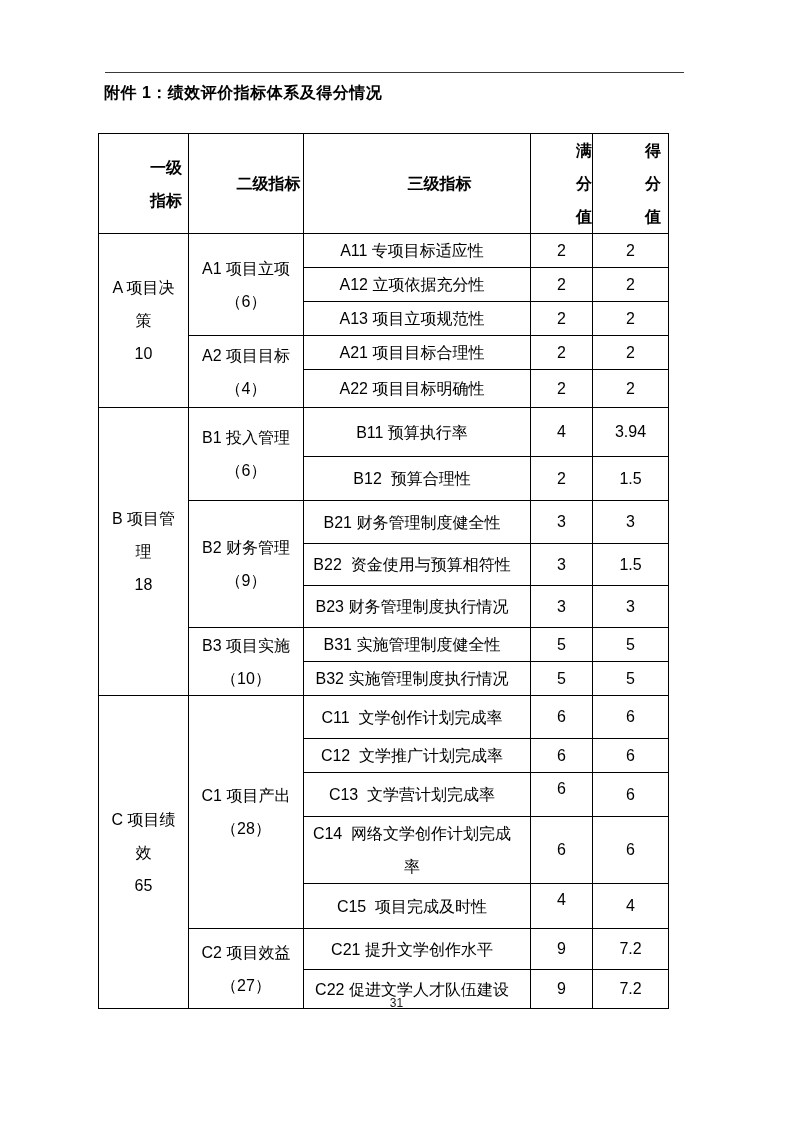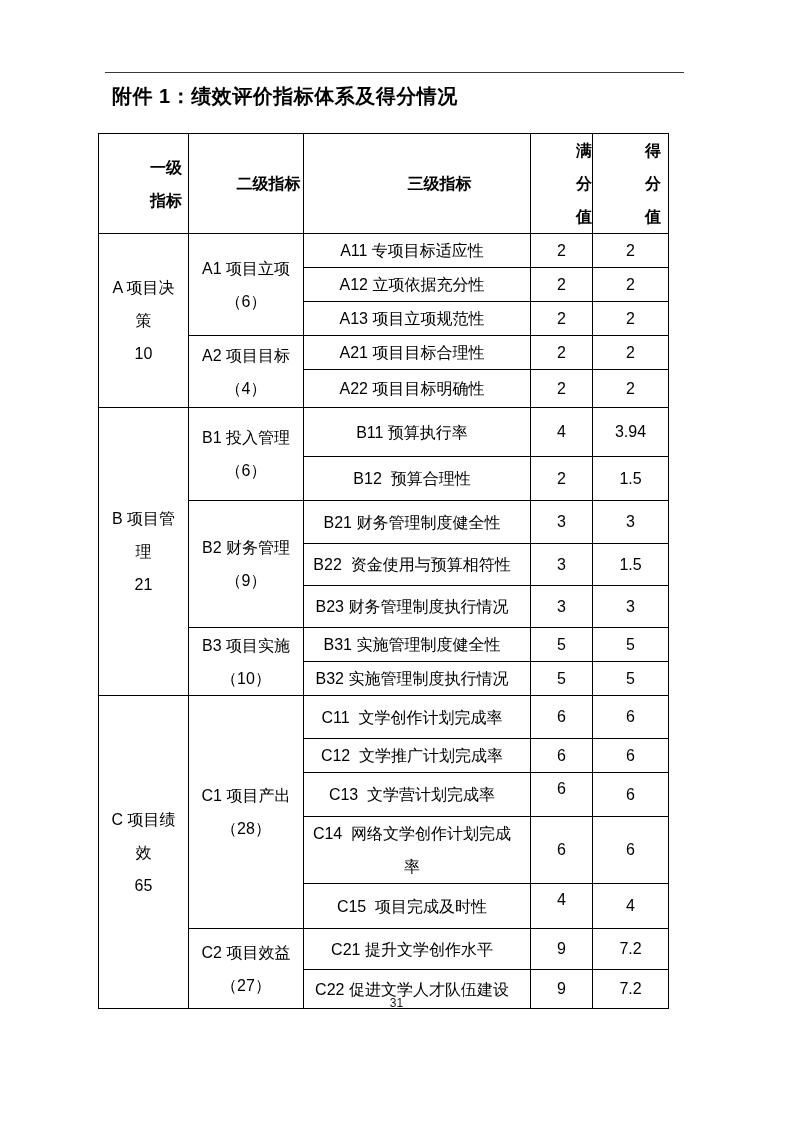--- a/index.html
+++ b/index.html
@@ -18,23 +18,23 @@
   .header-rule {
     position: absolute;
     left: 105px;
     top: 72px;
     width: 579px;
     height: 1px;
     background: #3a3a3a;
   }
   .doc-title {
     position: absolute;
-    left: 112px;
+    left: 104px;
     top: 83px;
-    font-size: 20px;
+    font-size: 16px;
     font-weight: bold;
     letter-spacing: 0.5px;
     white-space: nowrap;
   }
   table.indicator-table {
     position: absolute;
     left: 98px;
     top: 133px;
     width: 570px;
     table-layout: fixed;
@@ -142,21 +142,21 @@
       </tr>
       <tr class="h38">
         <td class="ind">A22 项目目标明确性</td>
         <td>2</td>
         <td>2</td>
       </tr>
 
       <tr class="h49">
         <td class="lvl" rowspan="7">B 项目管
 理
-21</td>
+18</td>
         <td class="lvl" rowspan="2">B1 投入管理
 （6）</td>
         <td class="ind">B11 预算执行率</td>
         <td>4</td>
         <td>3.94</td>
       </tr>
       <tr class="h44">
         <td class="ind">B12  预算合理性</td>
         <td>2</td>
         <td>1.5</td>

